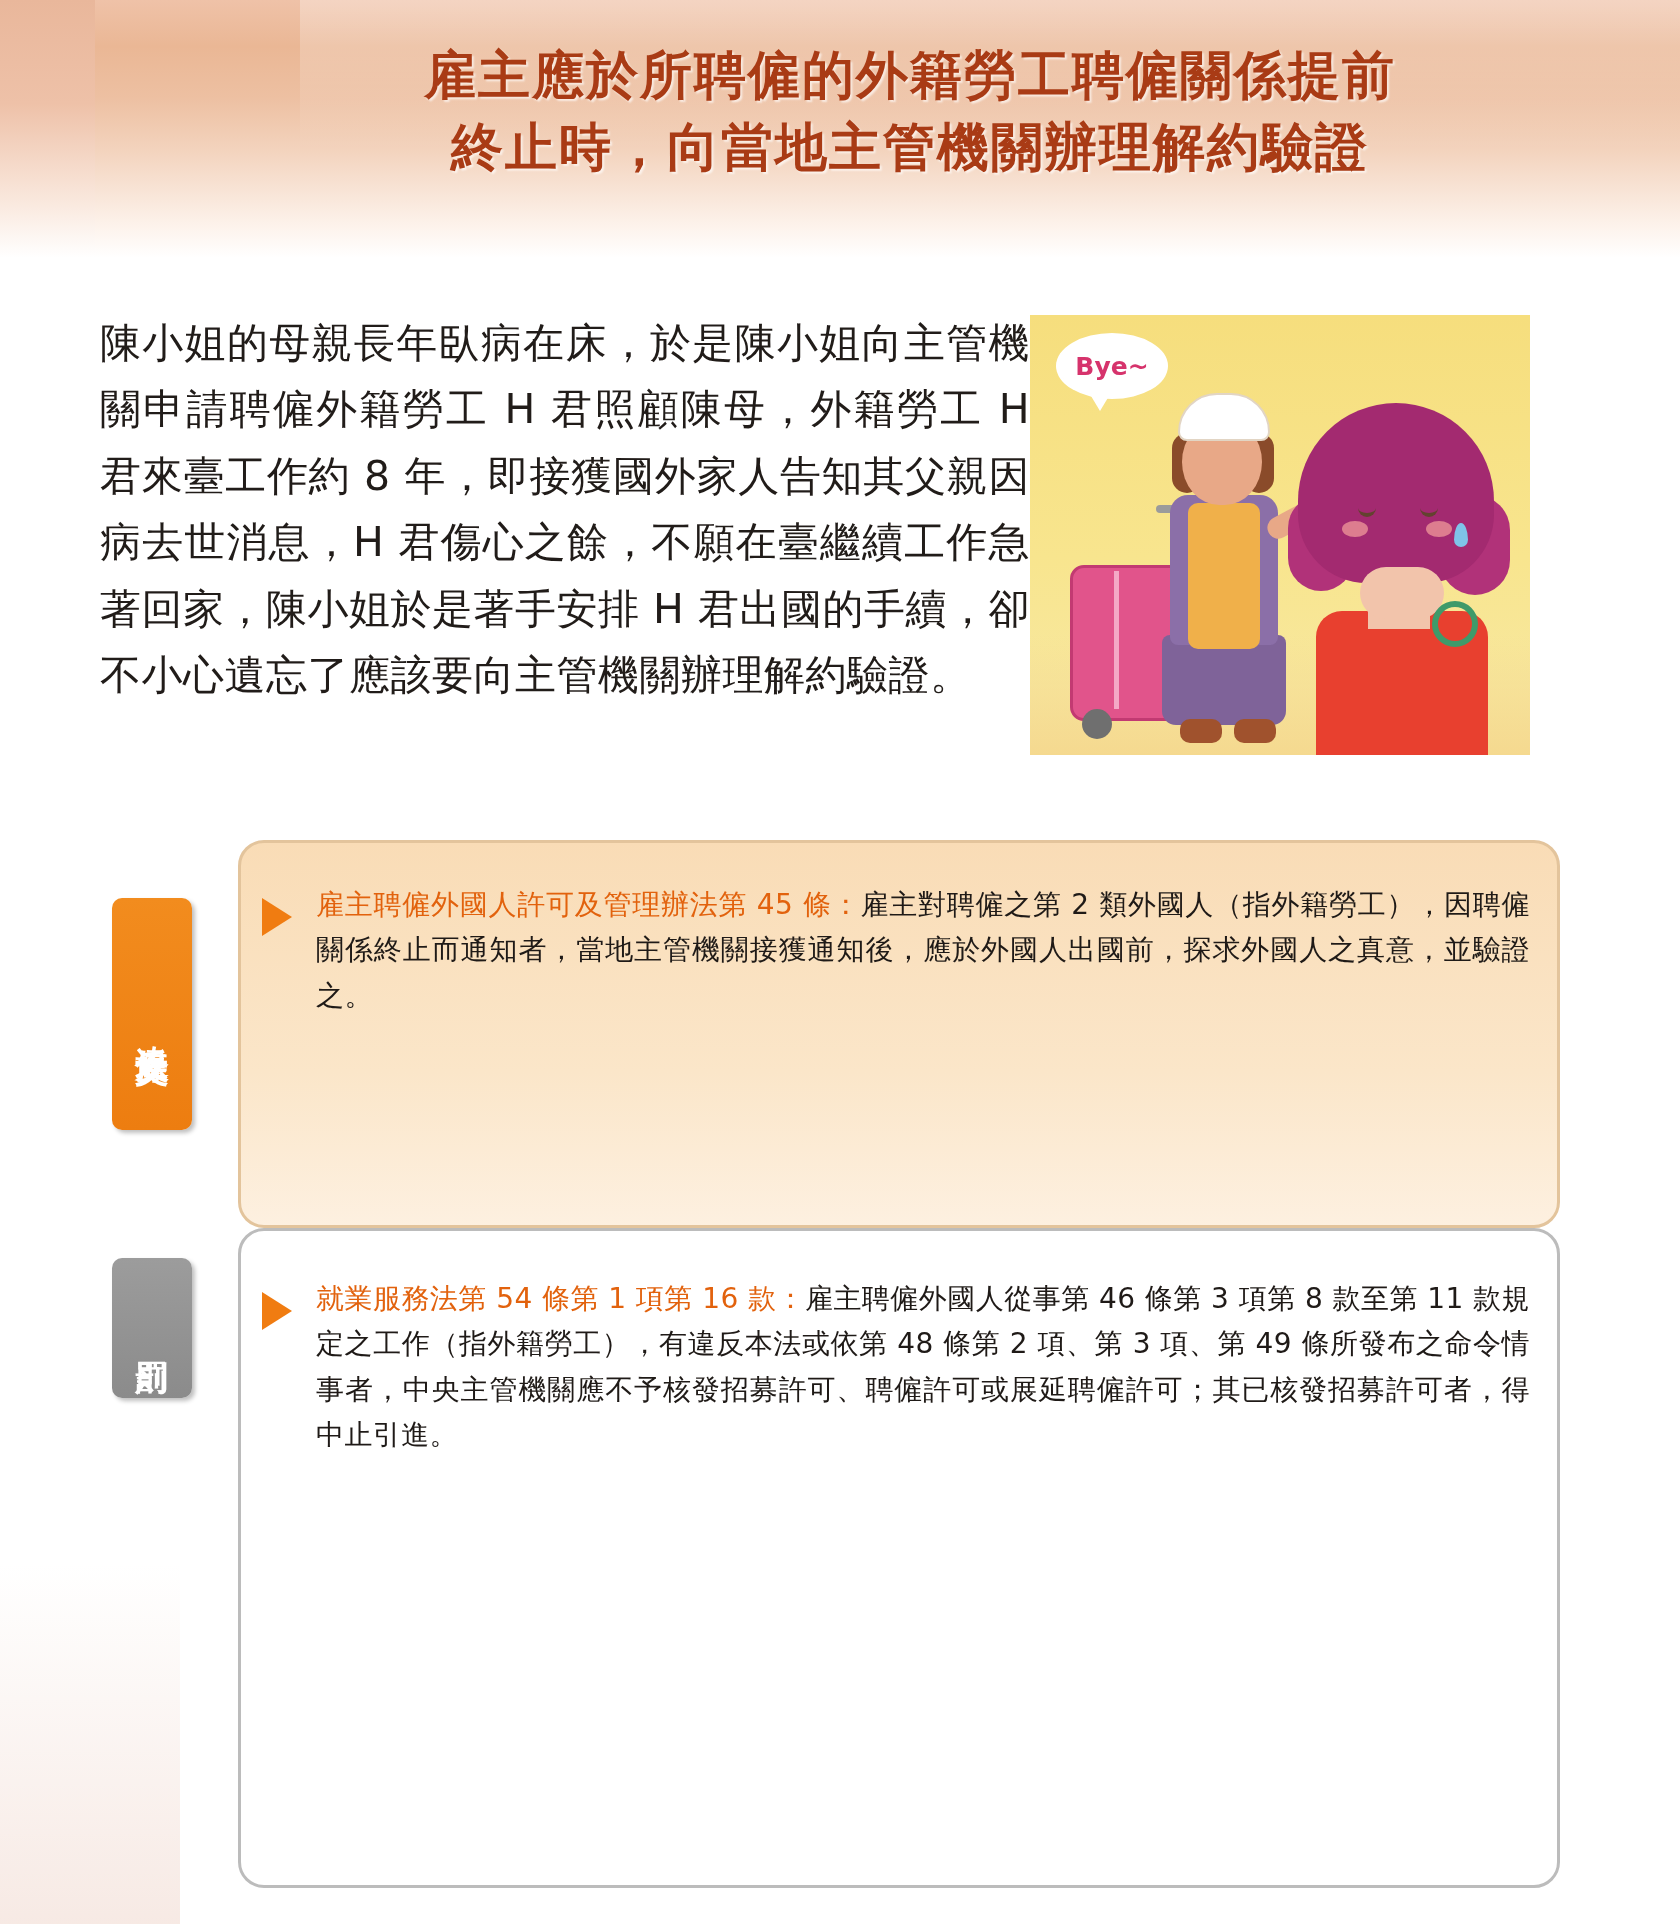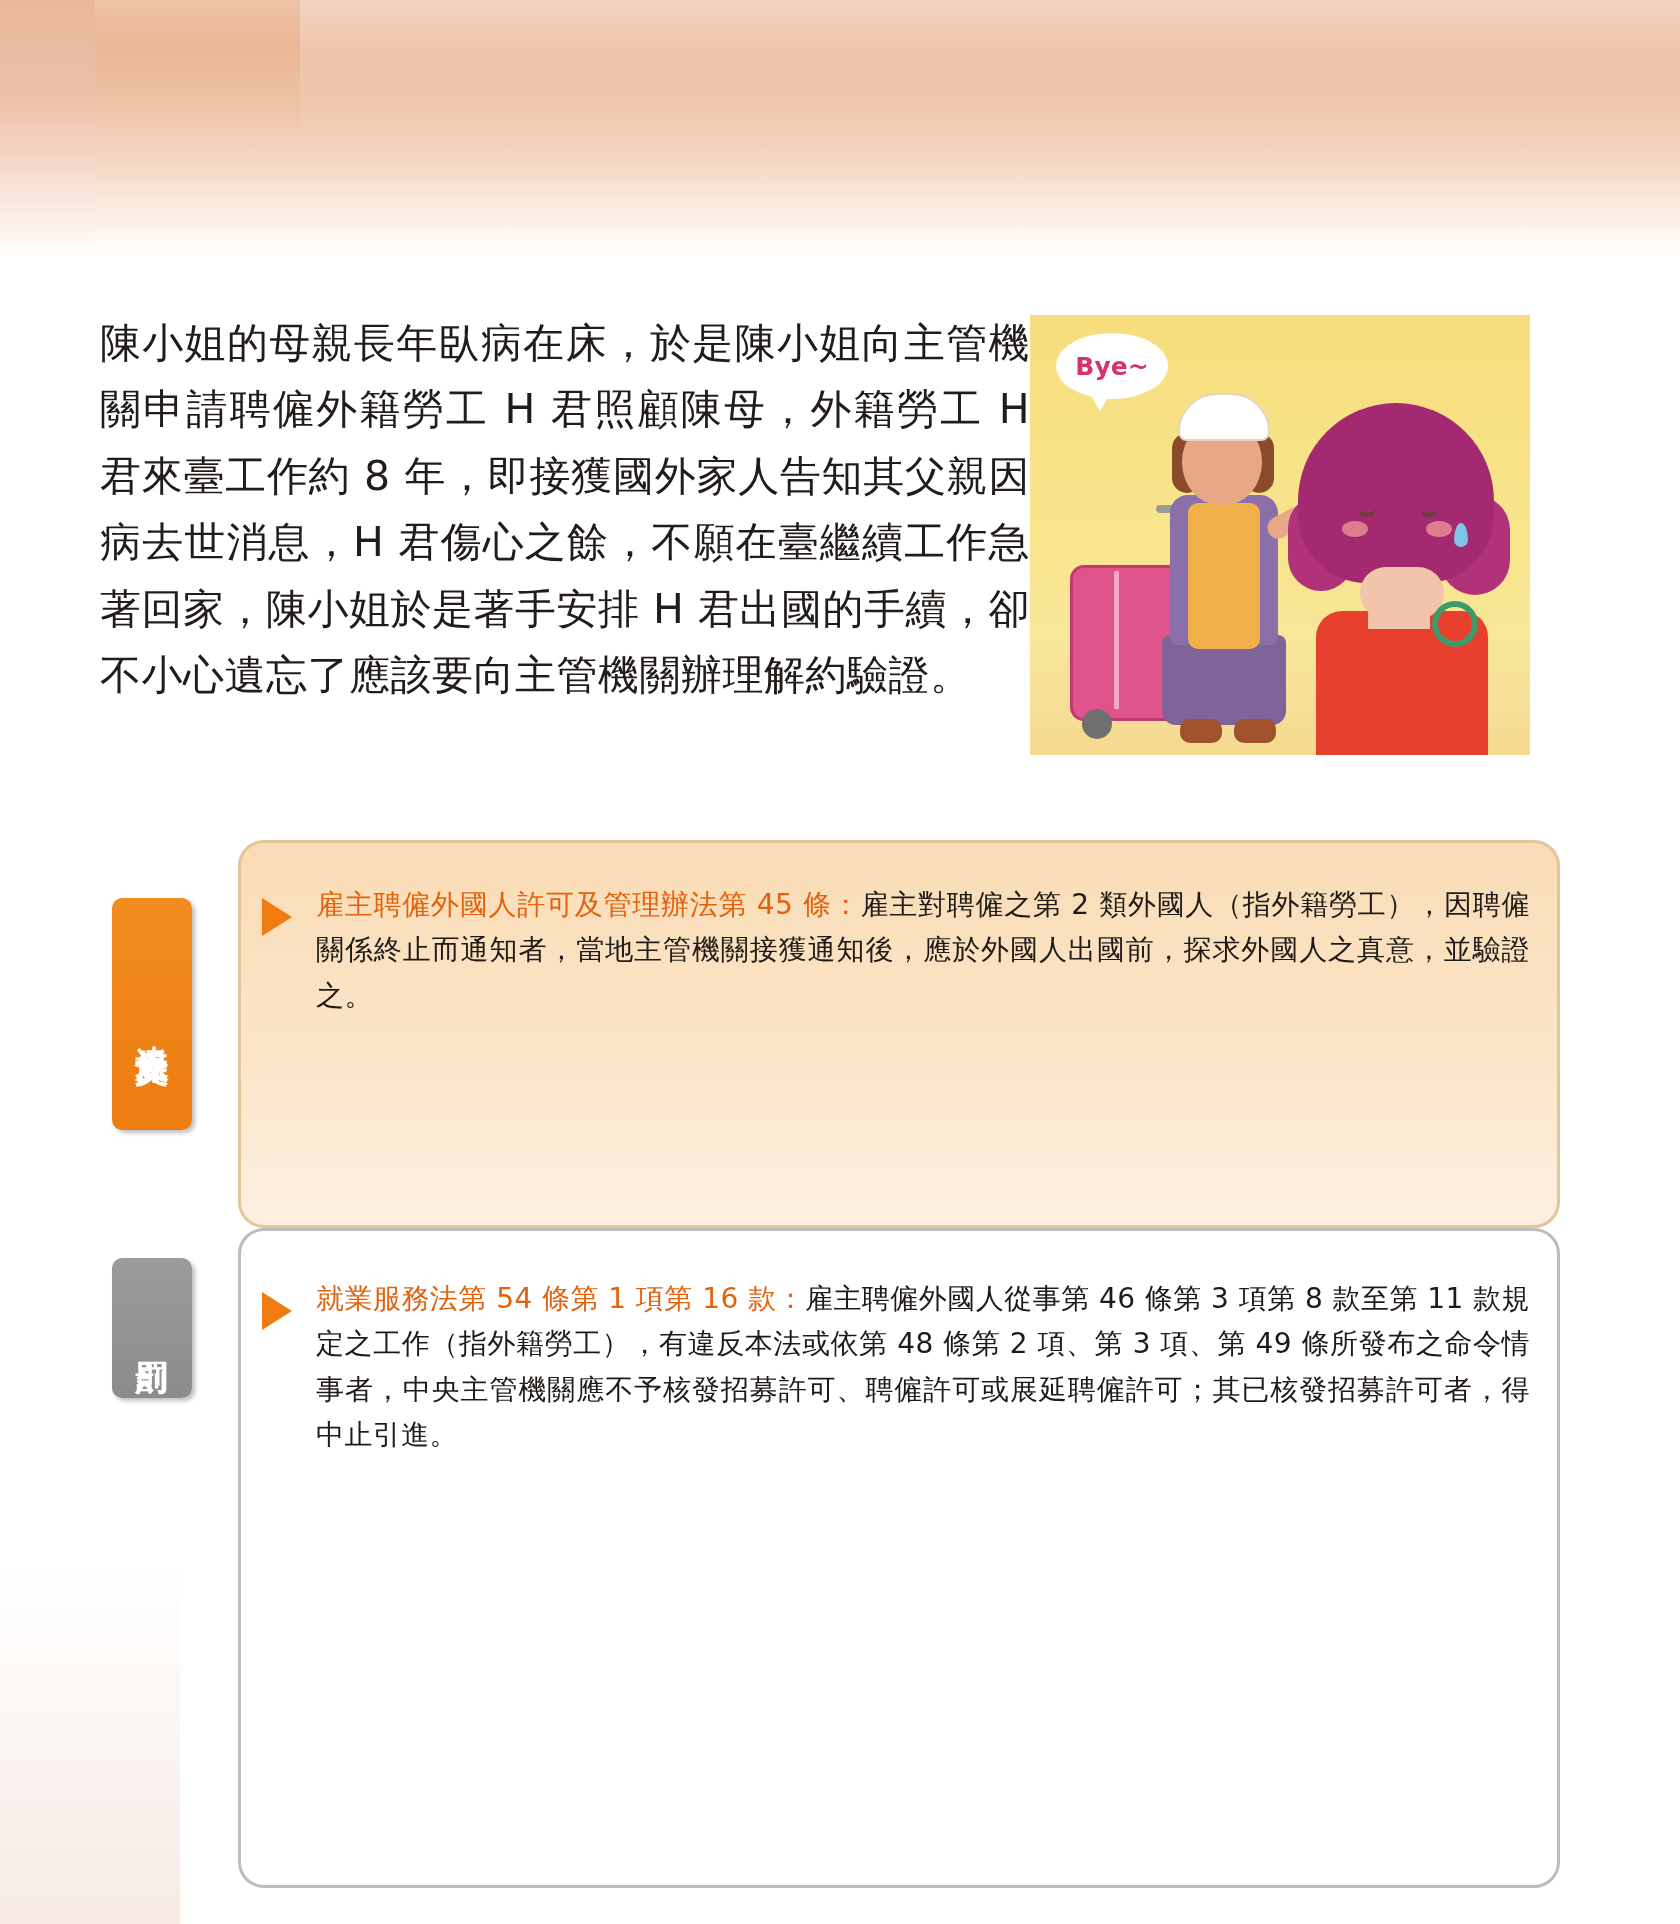--- a/index.html
+++ b/index.html
@@ -430,20 +430,22 @@
     background: linear-gradient(180deg, rgba(255,255,255,0) 0%, rgba(240,216,206,0.55) 100%);
   }
 </style>
 </head>
 <body>
 
 <div class="header">
   <div class="header-accent"></div>
   <div class="header-swash"></div>
   <div class="header-title">
+    <span>雇主應於所聘僱的外籍勞工聘僱關係提前</span>
+    <span class="line2">終止時，向當地主管機關辦理解約驗證</span>
   </div>
 </div>
 
 <div class="story">陳小姐的母親長年臥病在床，於是陳小姐向主管機關申請聘僱外籍勞工 H 君照顧陳母，外籍勞工 H 君來臺工作約 8 年，即接獲國外家人告知其父親因病去世消息，H 君傷心之餘，不願在臺繼續工作急著回家，陳小姐於是著手安排 H 君出國的手續，卻不小心遺忘了應該要向主管機關辦理解約驗證。</div>
 
 <div class="illus">
   <div class="illus-bg"></div>
 
   <div class="case-handle-top"></div>
   <div class="case-handle"></div>

